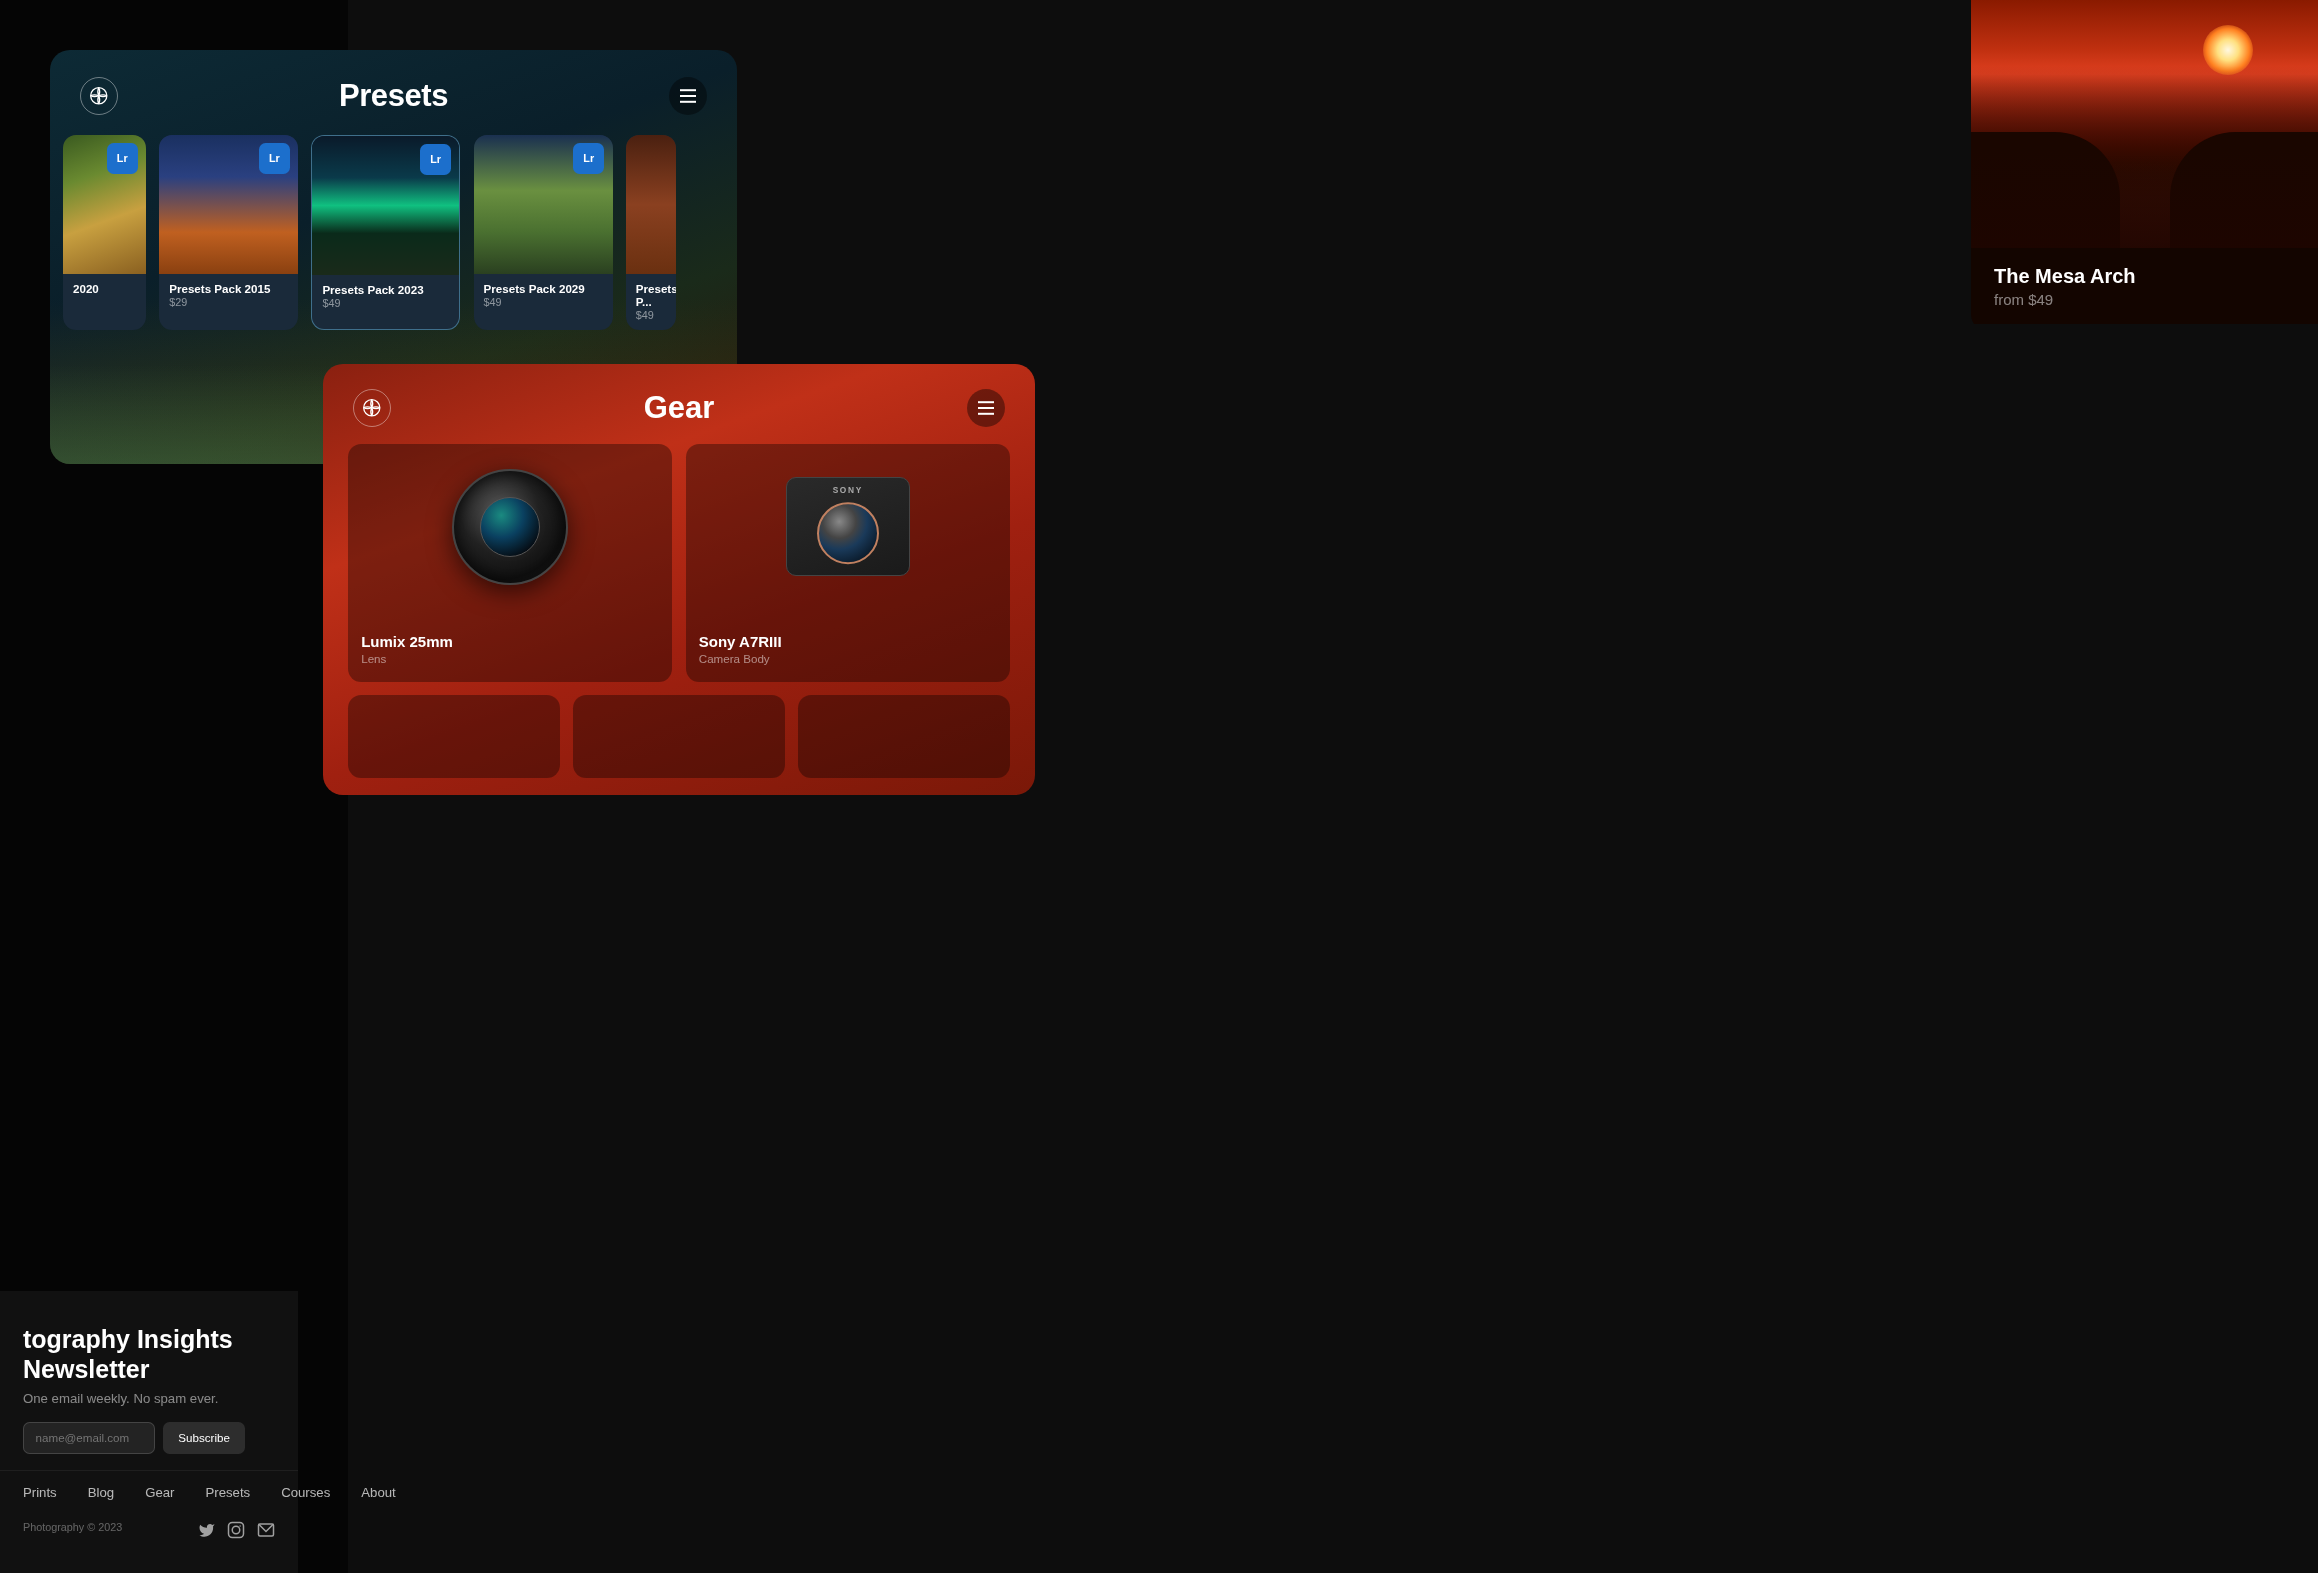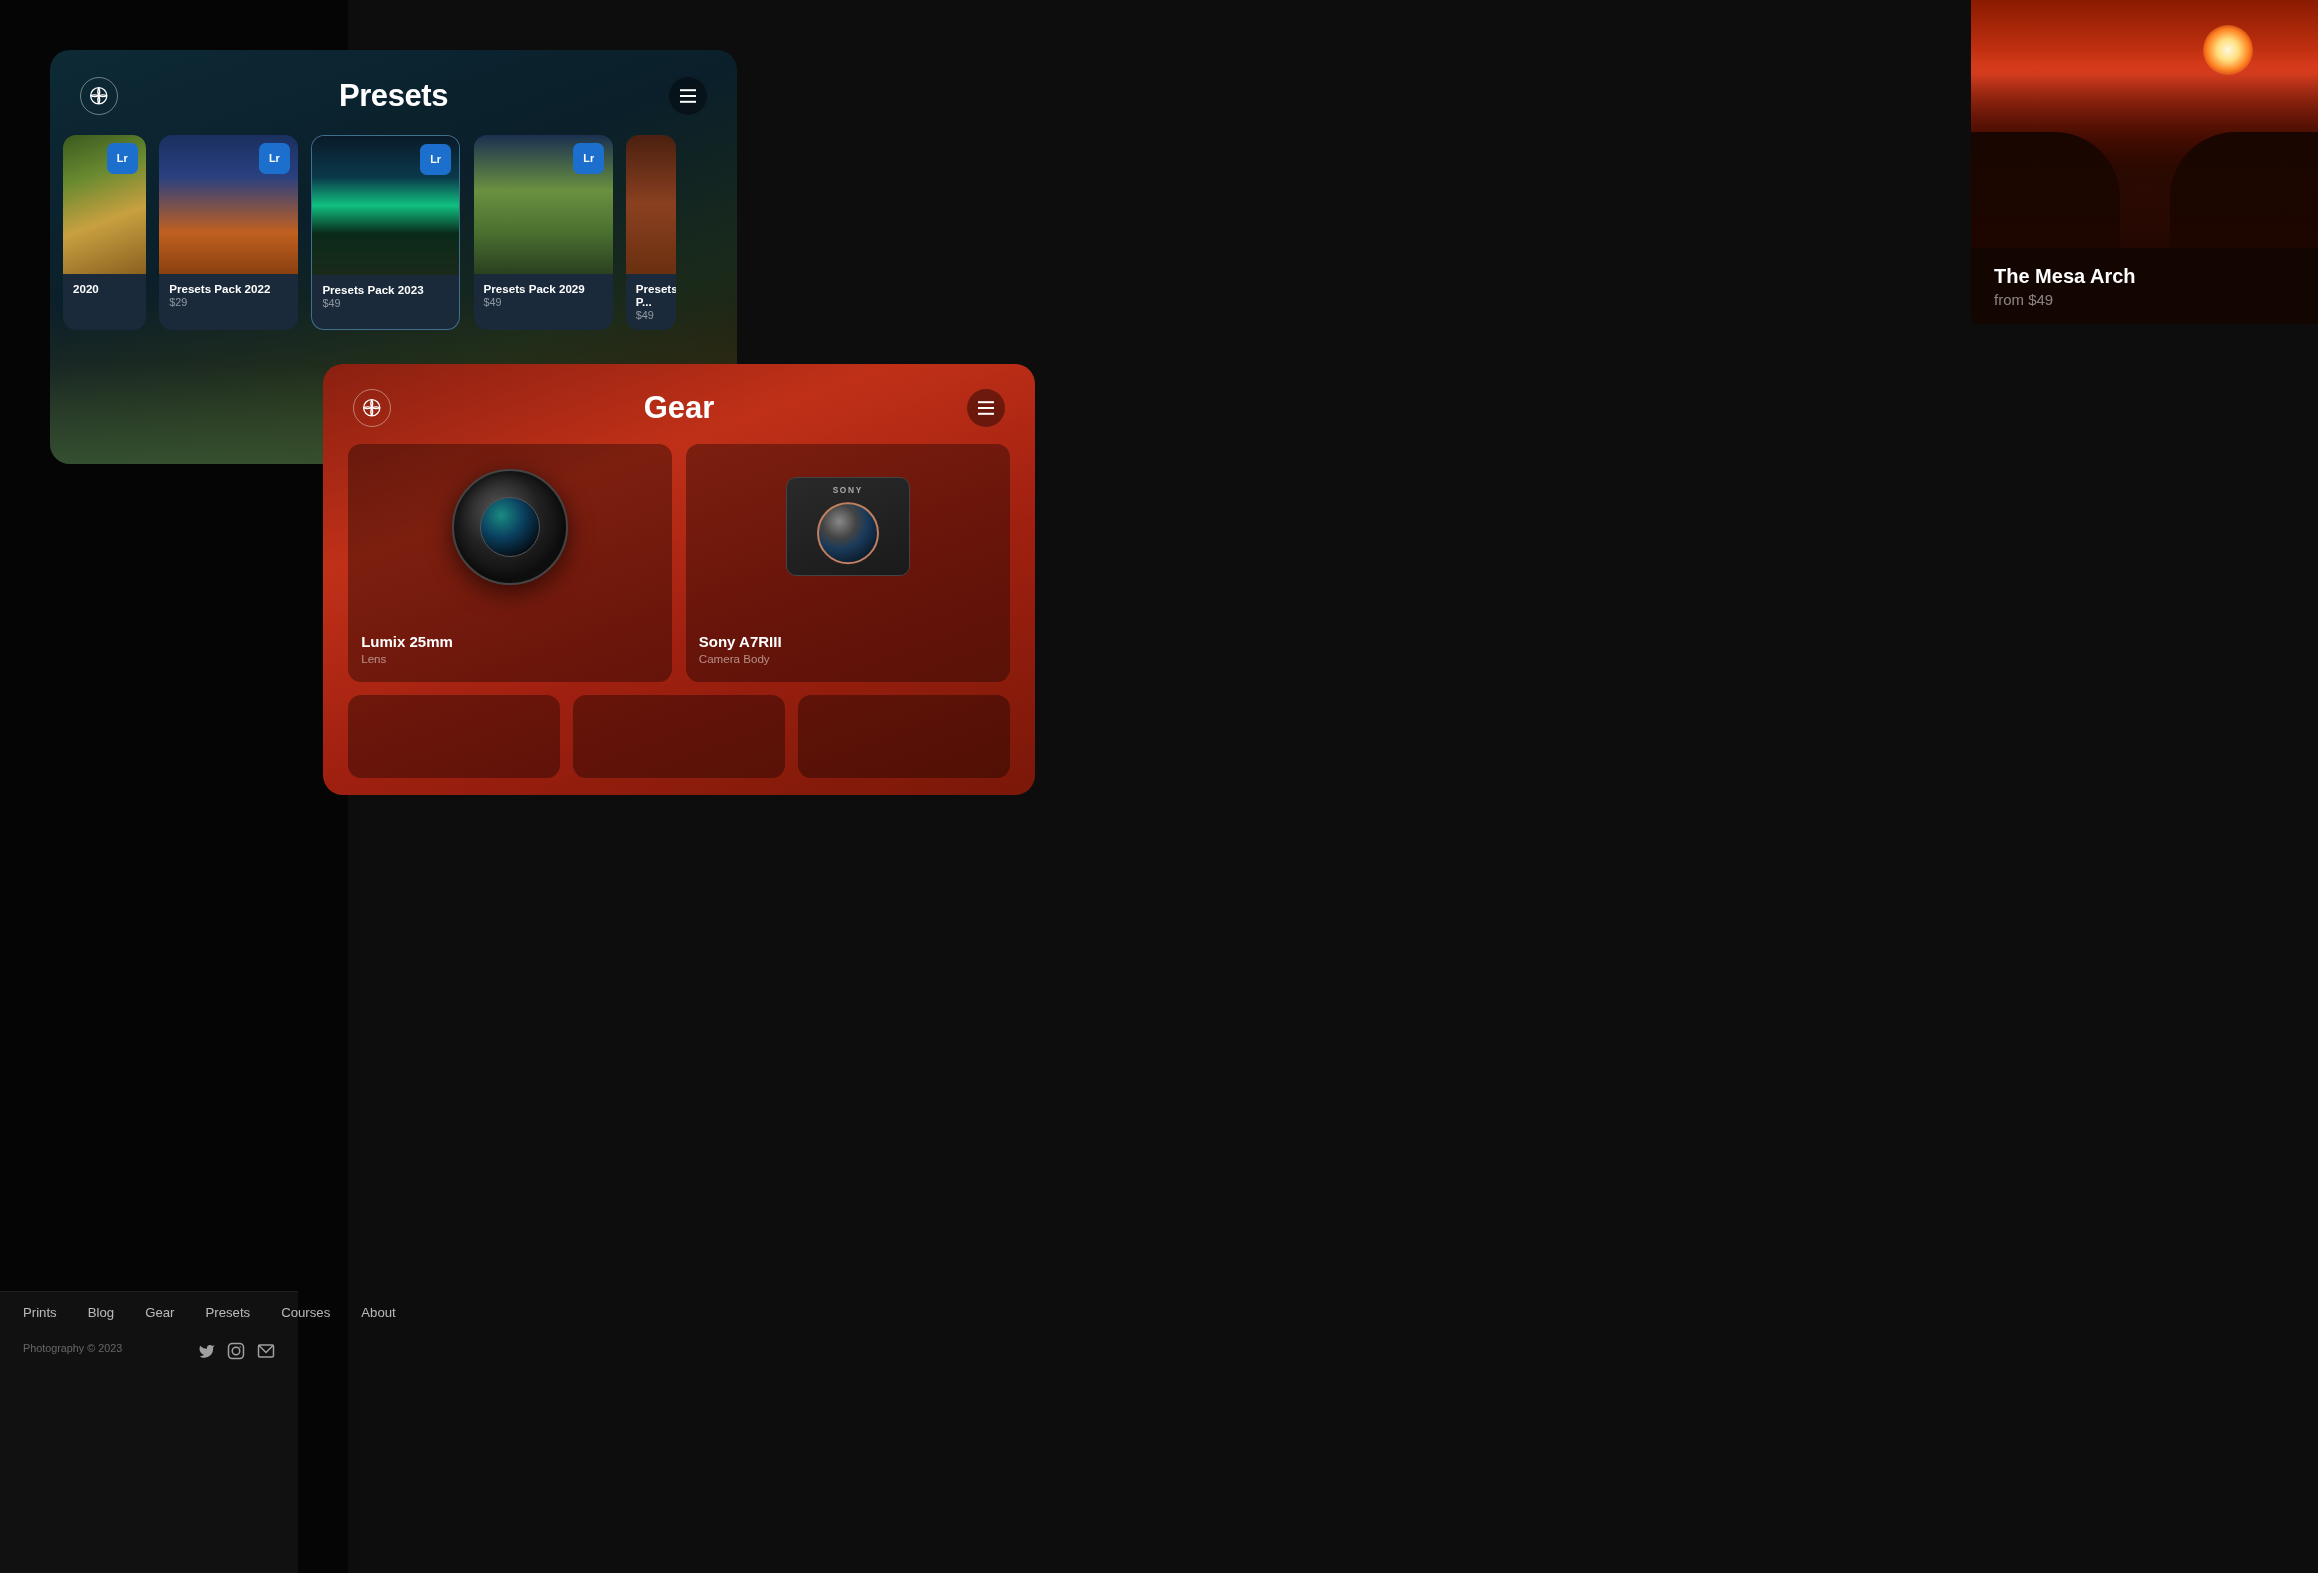--- a/index.html
+++ b/index.html
@@ -559,21 +559,21 @@
       <div class="card-info">
         <div class="card-name">2020</div>
       </div>
     </div>
 
     <div class="preset-card normal">
       <div class="card-image img-mountains-orange">
         <div class="lr-badge">Lr</div>
       </div>
       <div class="card-info">
-        <div class="card-name">Presets Pack 2022</div>
+        <div class="card-name">Presets Pack 2015</div>
         <div class="card-price">$29</div>
       </div>
     </div>
 
     <div class="preset-card featured">
       <div class="card-image img-aurora">
         <div class="lr-badge">Lr</div>
       </div>
       <div class="card-info">
         <div class="card-name">Presets Pack 2023</div>
@@ -606,20 +606,28 @@
     <div class="sun-glow"></div>
     <div class="arch-rock"></div>
   </div>
   <div class="mesa-info">
     <div class="mesa-title">The Mesa Arch</div>
     <div class="mesa-price">from $49</div>
   </div>
 </div>
 
 <div class="prints-panel">
+  <div class="newsletter-section">
+    <div class="newsletter-title">tography Insights Newsletter</div>
+    <div class="newsletter-subtitle">One email weekly. No spam ever.</div>
+    <div class="newsletter-form">
+      <input class="email-input" type="email" placeholder="name@email.com" style="">
+      <button class="subscribe-btn">Subscribe</button>
+    </div>
+  </div>
 
   <div class="footer-nav">
     <span class="footer-nav-item">Prints</span>
     <span class="footer-nav-item">Blog</span>
     <span class="footer-nav-item">Gear</span>
     <span class="footer-nav-item">Presets</span>
     <span class="footer-nav-item">Courses</span>
     <span class="footer-nav-item">About</span>
   </div>
 

